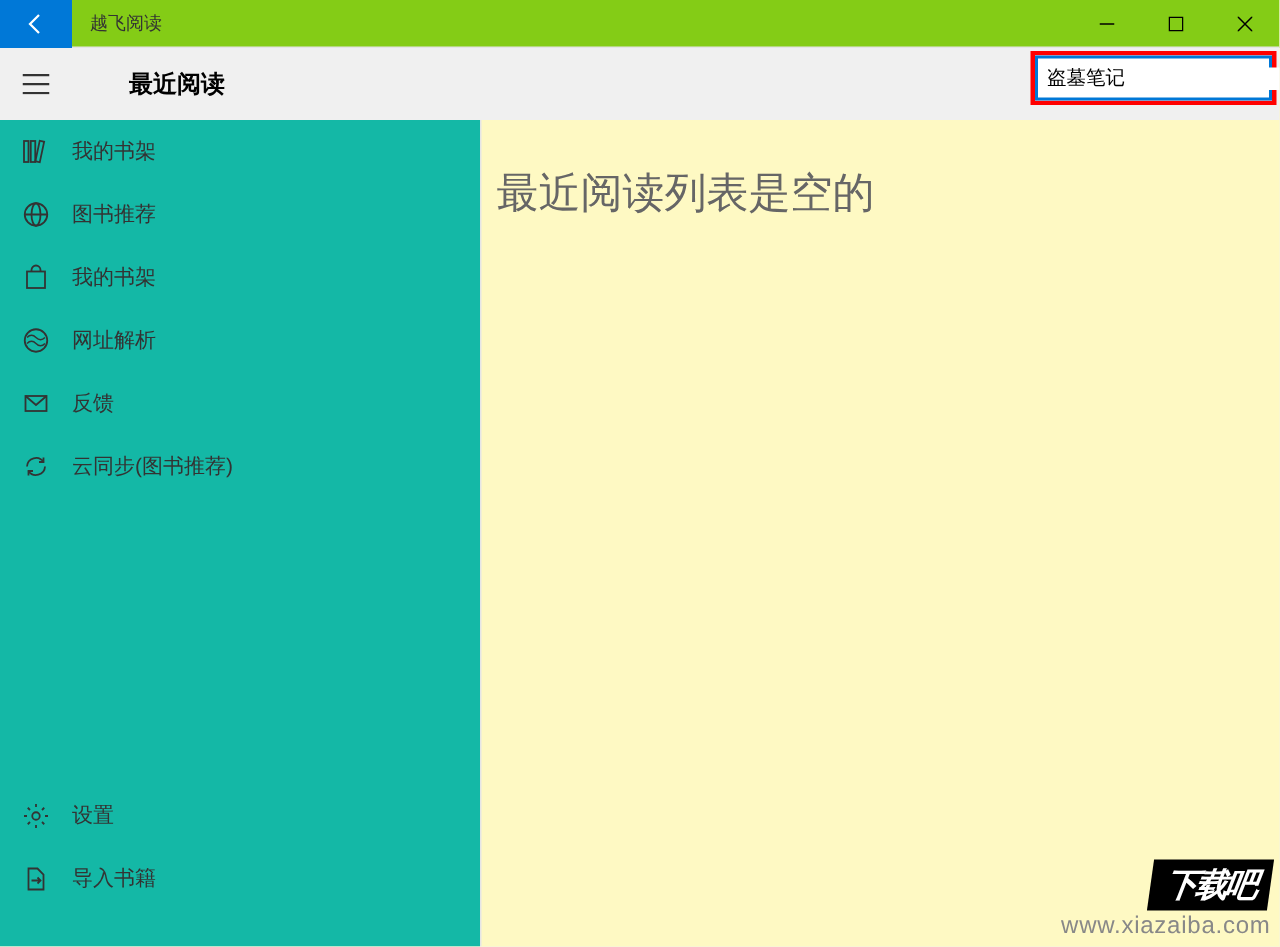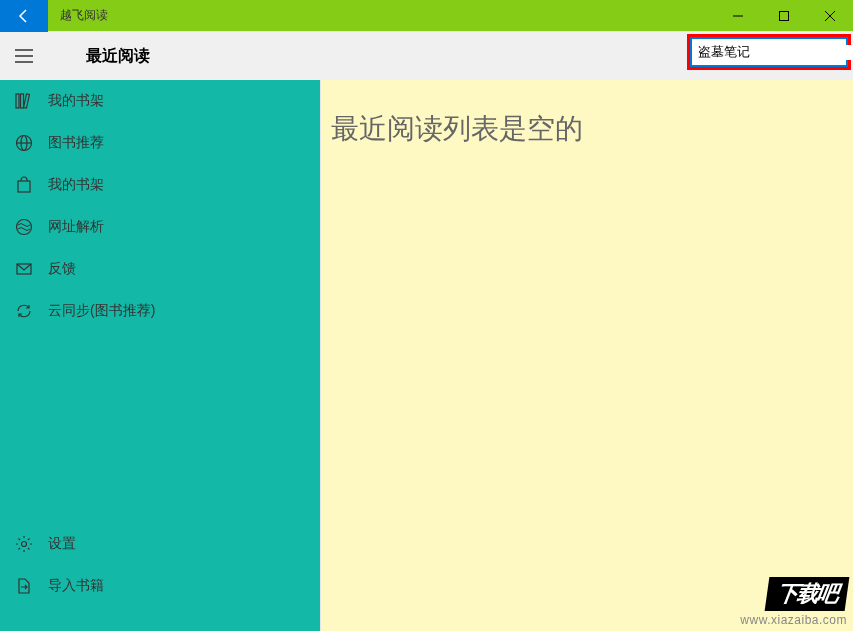--- a/index.html
+++ b/index.html
@@ -143,21 +143,21 @@
       color: #fff;
       font-weight: bold;
       font-size: 22px;
       padding: 2px 10px;
       font-style: italic;
       letter-spacing: -2px;
       display: inline-block;
       transform: skewX(-8deg);
     }
     .watermark-url {
-      font-size: 12px;
+      font-size: 16px;
       color: #888;
       letter-spacing: 0.5px;
       margin-top: 2px;
     }
     svg { display: block; }
   </style>
 </head>
 <body>
 
 <div class="titlebar">

